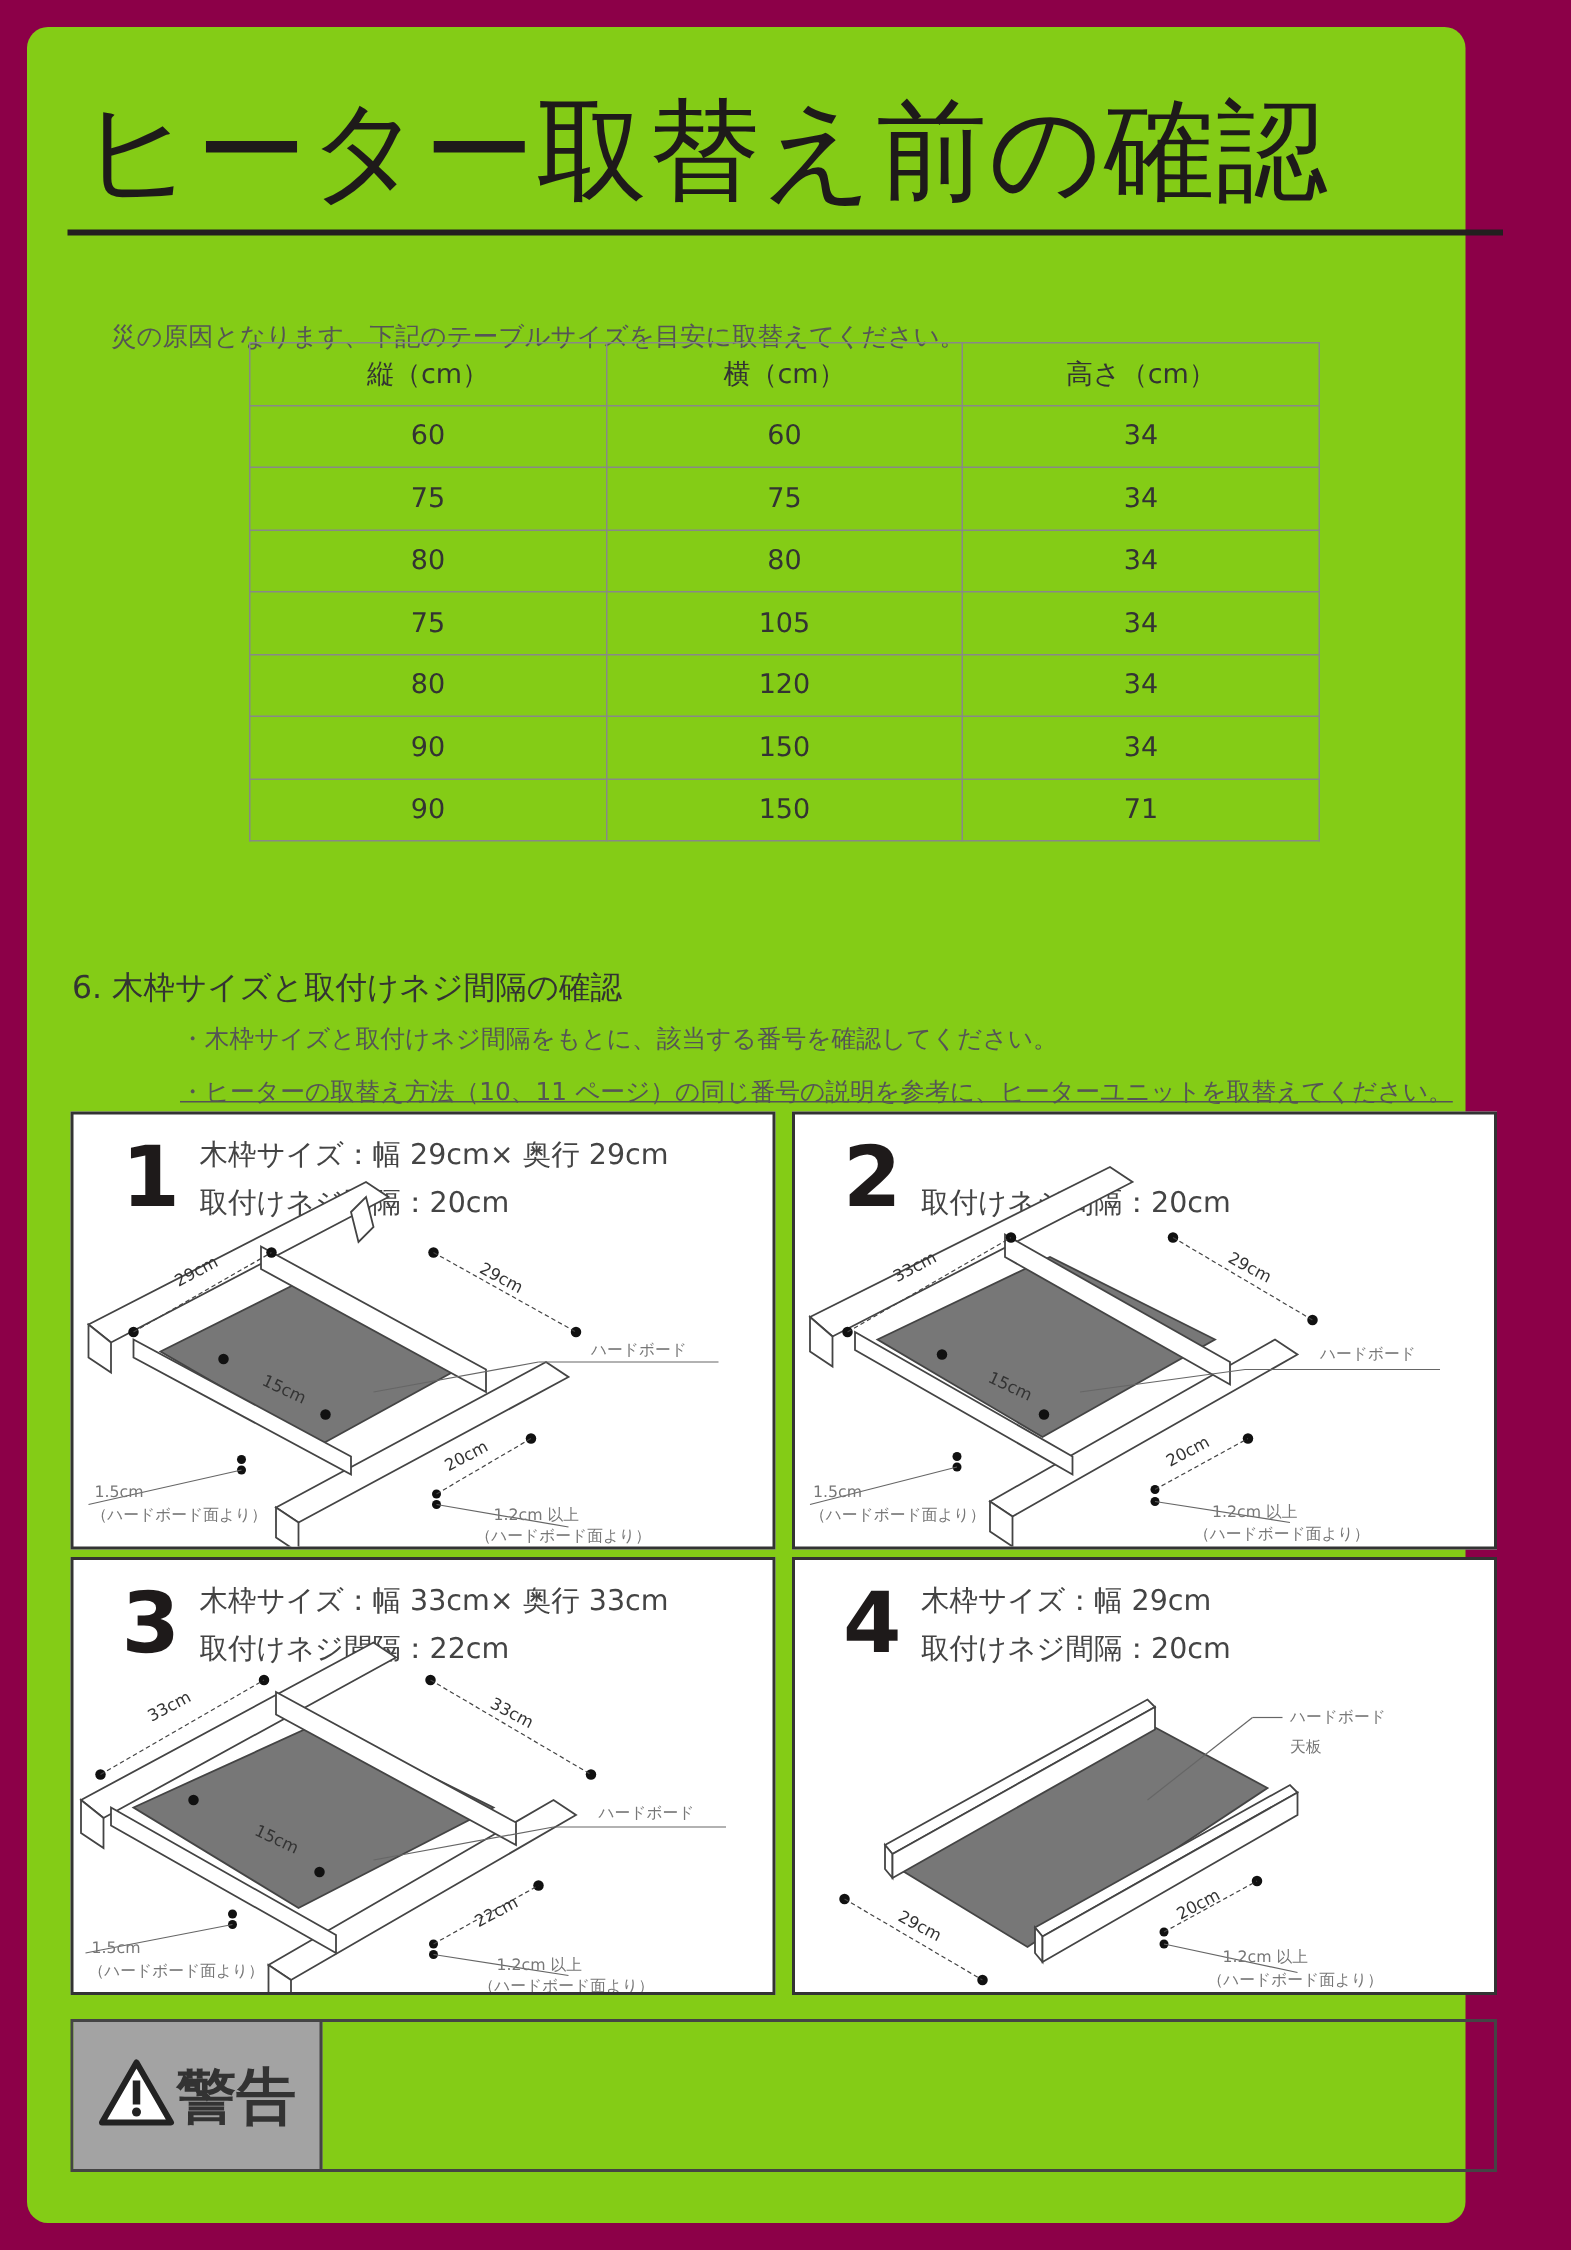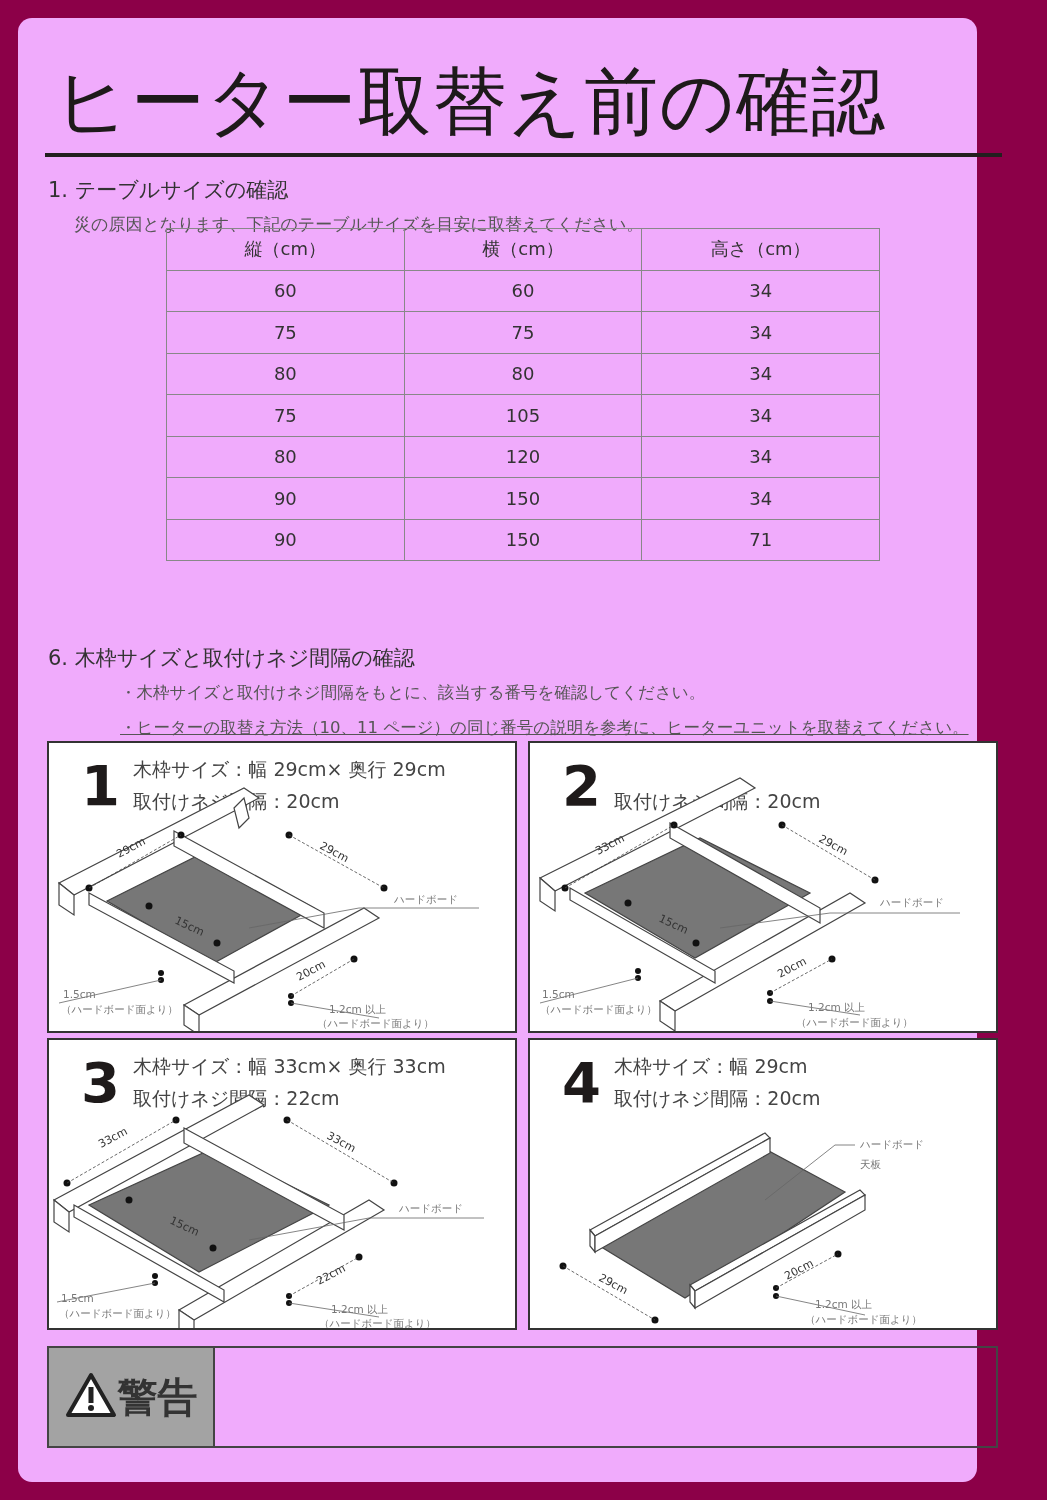--- a/index.html
+++ b/index.html
@@ -1,18 +1,18 @@
 <!DOCTYPE html>
 <html><head>
 <meta charset="utf-8">
 <style>
   * { box-sizing: border-box; margin: 0; padding: 0; }
   html, body { width: 1047px; height: 1500px; background: #8c0048; overflow: hidden; }
   body { position: relative; font-family: "DejaVu Sans", "Liberation Sans", sans-serif; color: #333; }
-  .page { position: absolute; left: 18px; top: 18px; width: 959px; height: 1464px; background: #f0abfc; border-radius: 14px; }
+  .page { position: absolute; left: 18px; top: 18px; width: 959px; height: 1464px; background: #84cc16; border-radius: 14px; }
   .title { position: absolute; left: 36px; top: 46px; font-size: 74px; font-weight: normal; color: #1e1a1a; letter-spacing: 1px; line-height: 1; white-space: nowrap; }
   .title-rule { position: absolute; left: 27px; top: 135px; width: 957px; height: 4px; background: #231f1f; }
   .sec-head { position: absolute; left: 30px; font-size: 21px; color: #333; white-space: nowrap; }
   .sec1-head { top: 158px; }
   .sec1-sub { position: absolute; left: 56px; top: 195px; font-size: 17px; color: #555; white-space: nowrap; }
   table.sizes { position: absolute; left: 148px; top: 210px; width: 714px; border-collapse: collapse; }
   table.sizes th, table.sizes td { border: 1.5px solid #888; height: 41.5px; text-align: center; font-size: 18px; font-weight: normal; color: #333; width: 33.33%; }
   .sec2-head { top: 626px; }
   .bullet { position: absolute; left: 58px; font-size: 16.5px; color: #555; white-space: nowrap; margin-left: 44px; }
   .b1 { top: 664px; }
@@ -34,21 +34,20 @@
   .warn-right { flex: 1; padding: 8px 18px; font-size: 16.5px; color: #444; line-height: 29px; }
 </style>
 </head>
 <body>
 
 <div class="page">
 
   <h1 class="title">ヒーター取替え前の確認</h1>
   <div class="title-rule"></div>
 
-  <div class="sec-head sec1-head">1. テーブルサイズの確認</div>
   <div class="sec1-sub">災の原因となります、下記のテーブルサイズを目安に取替えてください。</div>
 
   <table class="sizes">
     <thead>
       <tr>
         <th>縦（cm）</th>
         <th>横（cm）</th>
         <th>高さ（cm）</th>
       </tr>
     </thead>

